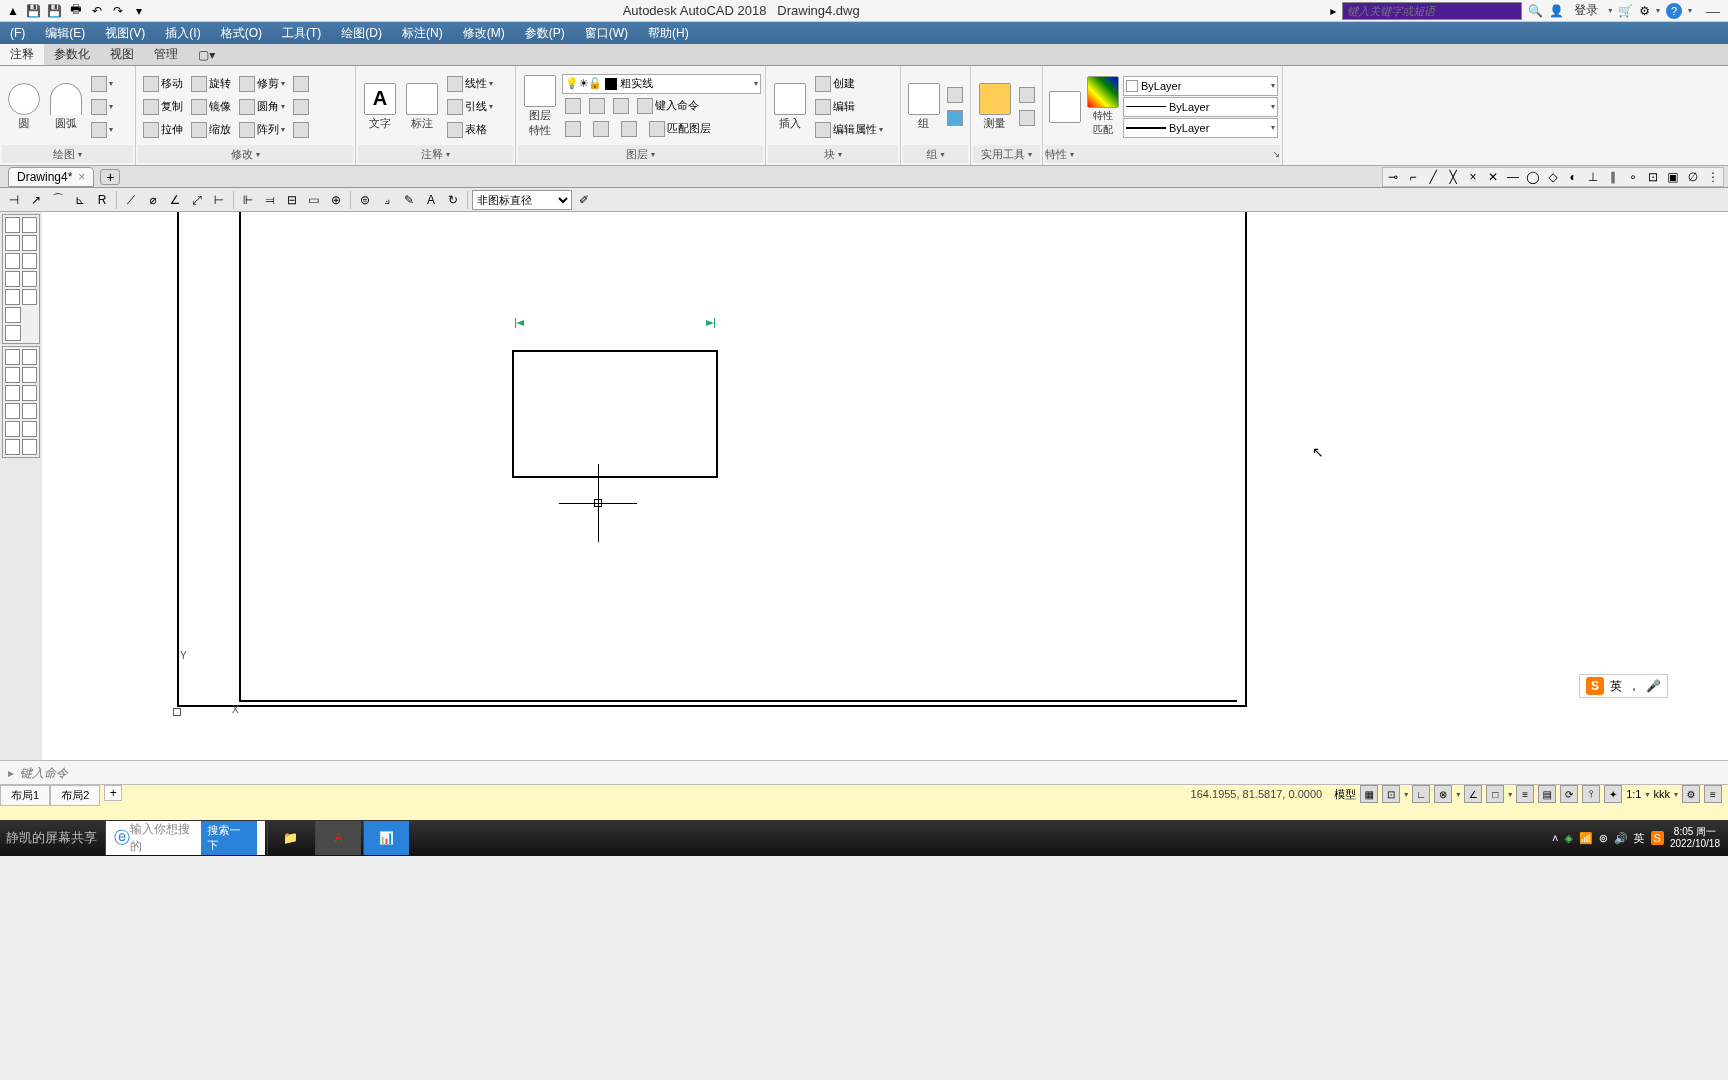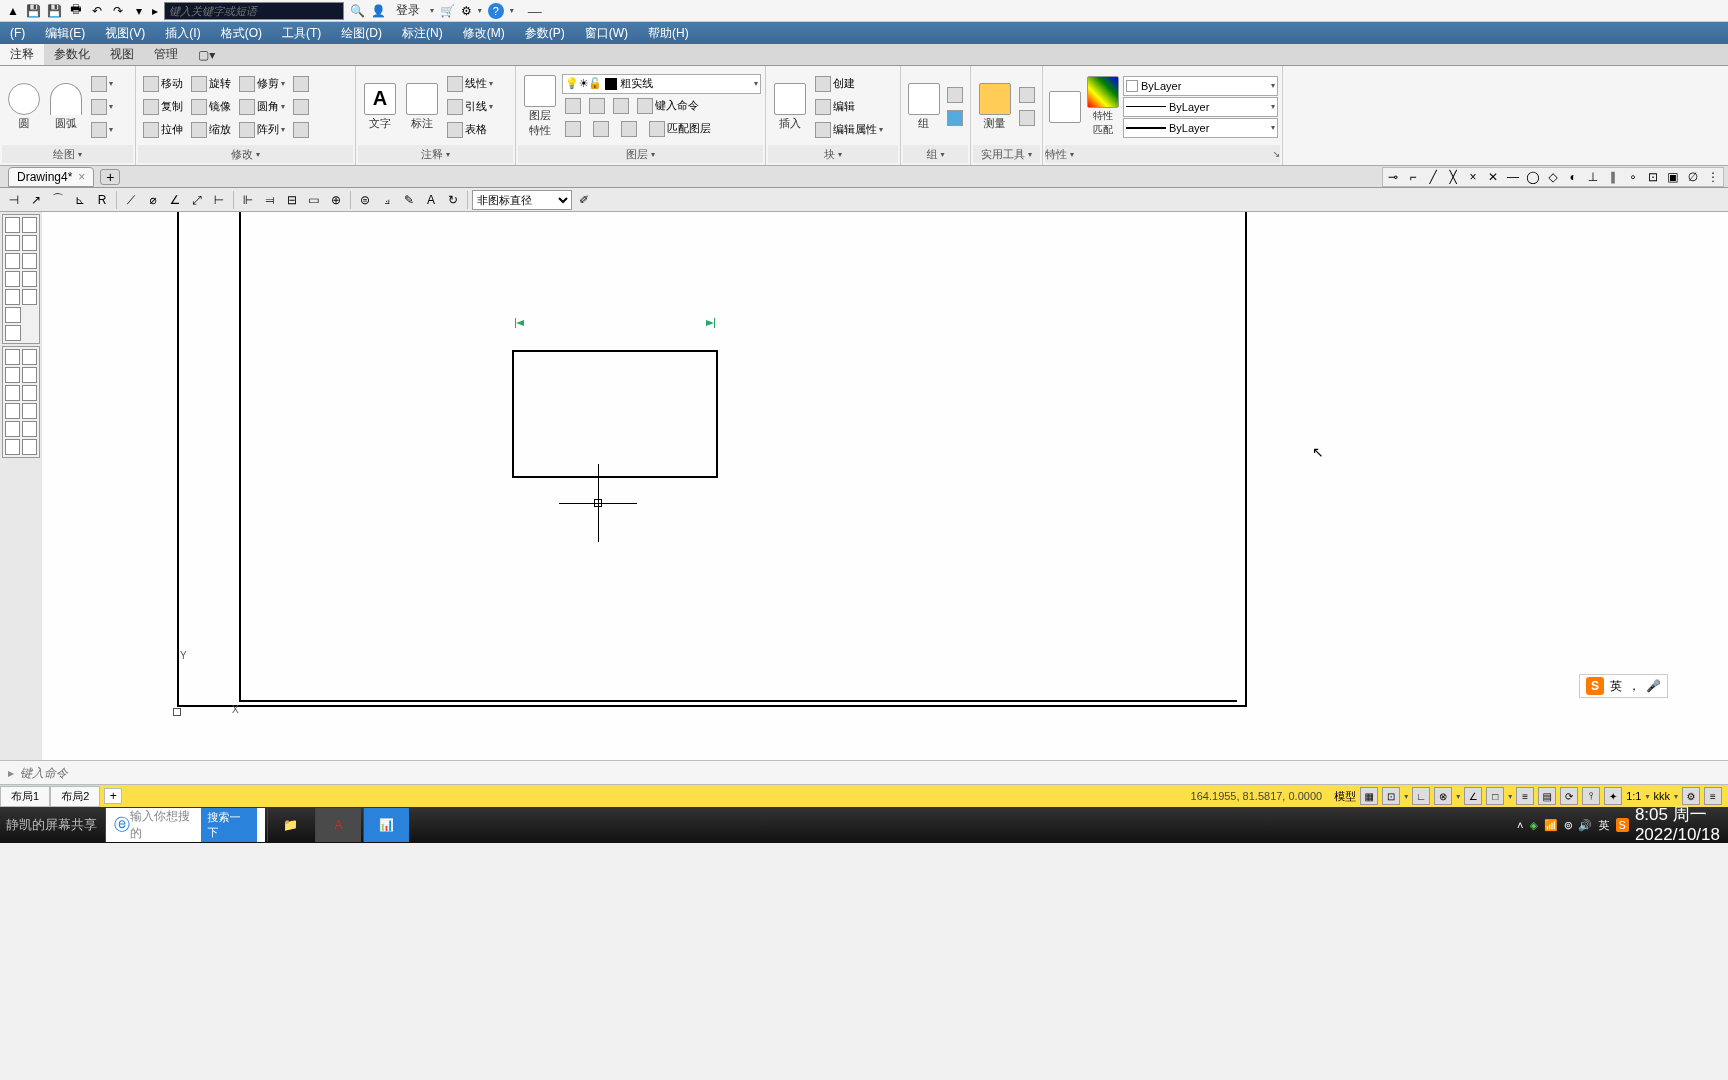--- a/index.html
+++ b/index.html
@@ -3,21 +3,21 @@
   <meta charset="utf-8">
   <style>
     * { margin: 0; padding: 0; box-sizing: border-box; font-family: 'Microsoft YaHei', sans-serif; }
     body { background: #f0f0f0; overflow: hidden; font-size: 12px; }
     
     .titlebar { height: 22px; background: #f5f5f5; display: flex; align-items: center; border-bottom: 1px solid #ccc; }
     .qat { display: flex; align-items: center; gap: 3px; padding: 0 4px; }
     .qat-btn { width: 18px; height: 18px; display: flex; align-items: center; justify-content: center; cursor: pointer; }
     .title-center { flex: 1; text-align: center; color: #333; font-size: 13px; }
     .title-right { display: flex; align-items: center; gap: 6px; padding-right: 6px; }
-    .search-box { width: 180px; height: 18px; border: 1px solid #888; background: #0f172a; padding: 0 4px; font-style: italic; color: #999; font-size: 11px; }
+    .search-box { width: 180px; height: 18px; border: 1px solid #888; background: #4c1d95; padding: 0 4px; font-style: italic; color: #999; font-size: 11px; }
     .login-btn { color: #333; font-size: 12px; padding: 0 4px; }
     .win-controls { display: flex; gap: 14px; padding: 0 8px; }
     .win-btn { font-size: 14px; cursor: pointer; color: #555; }
     
     .menubar { height: 22px; background: linear-gradient(#4a7ba8, #3a6998); display: flex; align-items: center; }
     .menu-item { color: #fff; padding: 0 10px; font-size: 12px; cursor: pointer; height: 100%; display: flex; align-items: center; }
     
     .tabbar { height: 22px; background: #d8d8d8; display: flex; align-items: center; border-bottom: 1px solid #999; }
     .tab-item { padding: 0 10px; font-size: 12px; cursor: pointer; height: 100%; display: flex; align-items: center; color: #333; }
     .tab-item.active { background: #f5f5f5; }
@@ -61,55 +61,58 @@
     .crosshair-v { position: absolute; width: 1px; background: #000; }
     .crosshair-h { position: absolute; height: 1px; background: #000; }
     .crosshair-box { position: absolute; width: 8px; height: 8px; border: 1px solid #000; }
     .ucs-icon { position: absolute; font-size: 10px; color: #555; }
     .grip { position: absolute; width: 8px; height: 8px; background: #fff; border: 1px solid #555; }
     .cursor-arrow { position: absolute; font-size: 14px; }
     
     .command-line { height: 24px; background: #f5f5f5; border-top: 1px solid #bbb; display: flex; align-items: center; padding: 0 8px; }
     .command-input { flex: 1; border: none; background: transparent; font-style: italic; color: #999; font-size: 12px; outline: none; }
     
-    .layout-tabs { height: 23px; background: #fde047; border-top: 1px solid #bbb; display: flex; align-items: center; }
+    .layout-tabs { height: 36px; background: #fef9c3; border-top: 1px solid #bbb; display: flex; align-items: flex-start; }
     .layout-tab { padding: 2px 10px; font-size: 11px; border: 1px solid #bbb; background: #f8f8f8; cursor: pointer; }
     .layout-add { width: 18px; height: 16px; border: 1px solid #bbb; background: #fff; margin-left: 4px; display: flex; align-items: center; justify-content: center; cursor: pointer; }
     .status-right { margin-left: auto; display: flex; align-items: center; gap: 4px; padding-right: 6px; font-size: 11px; }
     .status-icon { width: 18px; height: 18px; background: #ddd; border: 1px solid #999; cursor: pointer; display: flex; align-items: center; justify-content: center; font-size: 10px; }
     .coords { color: #444; font-size: 11px; padding: 0 8px; }
     
     .taskbar { height: 36px; background: linear-gradient(#333, #111); display: flex; align-items: center; }
     .taskbar-left { display: flex; align-items: center; gap: 2px; }
     .share-text { color: #bbb; font-size: 13px; padding: 0 6px; }
     .task-item { height: 34px; padding: 0 8px; display: flex; align-items: center; color: #fff; font-size: 12px; border-left: 1px solid #444; }
     .task-search { background: #fff; width: 160px; justify-content: space-between; }
     .task-search-input { color: #888; font-size: 12px; }
     .task-search-btn { background: #2a82da; color: #fff; padding: 2px 6px; font-size: 11px; }
     .task-icon { width: 46px; height: 34px; display: flex; align-items: center; justify-content: center; border-left: 1px solid #444; }
     .task-icon.active { background: #4a4a4a; }
     .taskbar-right { margin-left: auto; display: flex; align-items: center; gap: 6px; color: #fff; font-size: 11px; padding-right: 8px; }
     .ime-box { background: #fff; border: 1px solid #ccc; padding: 2px 6px; display: flex; align-items: center; gap: 6px; position: absolute; right: 60px; bottom: 62px; }
     .ime-s { background: #ff7b00; color: #fff; width: 18px; height: 18px; display: flex; align-items: center; justify-content: center; font-weight: bold; border-radius: 3px; }
-    .clock { text-align: left; line-height: 1.2; font-size: 17px; }
+    .clock { text-align: center; line-height: 1.2; font-size: 10px; }
     
     .dd-arrow { font-size: 8px; color: #555; }
   </style>
 </head>
 <body>
 
 <div class="titlebar">
   <div class="qat">
     <span class="qat-btn">▲</span>
     <span class="qat-btn">💾</span>
     <span class="qat-btn">💾</span>
     <span class="qat-btn">🖶</span>
     <span class="qat-btn">↶</span>
     <span class="qat-btn">↷</span>
     <span class="qat-btn">▾</span>
+  </div>
+  <div class="title-center">
+    <span>Autodesk AutoCAD 2018</span>&nbsp;&nbsp;&nbsp;<span>Drawing4.dwg</span>
   </div>
   <div class="title-right">
     <span>▸</span>
     <input class="search-box" placeholder="键入关键字或短语" style="">
     <span>🔍</span>
     <span>👤</span>
     <span class="login-btn">登录</span>
     <span class="dd-arrow">▾</span>
     <span>🛒</span>
     <span>⚙</span>

